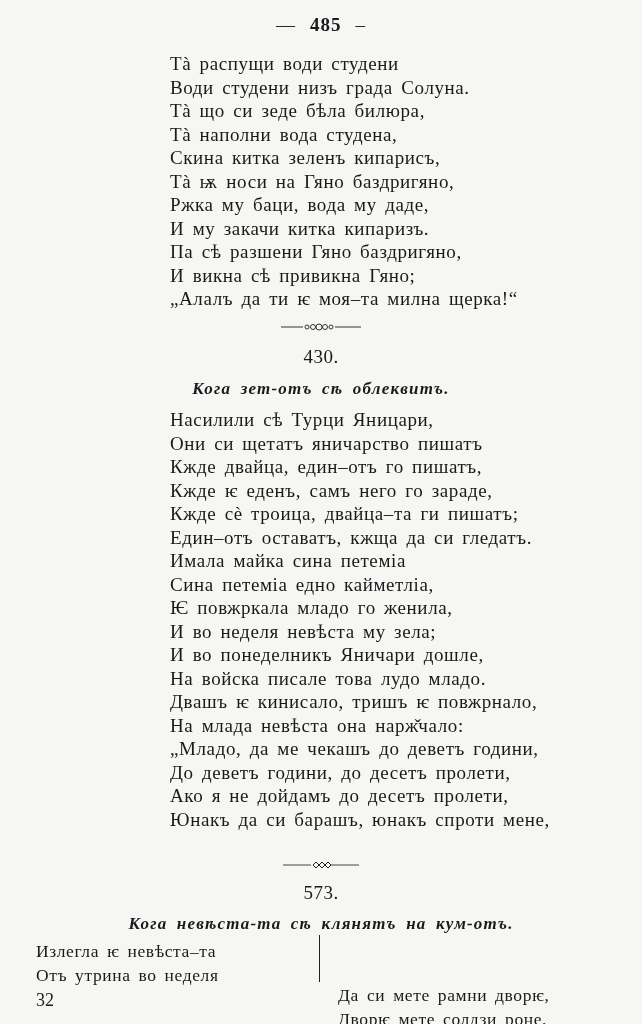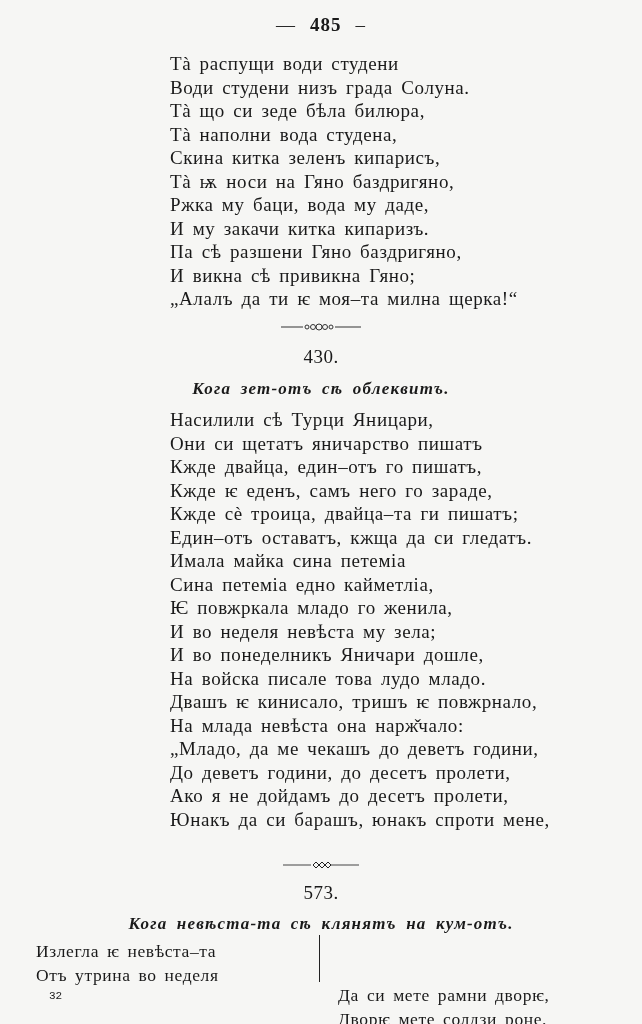--- a/index.html
+++ b/index.html
@@ -45,22 +45,22 @@
       position: absolute;
       font-family: "Liberation Serif", serif;
       font-size: 17.5px; line-height: 23.5px;
       letter-spacing: 0.6px; word-spacing: 3px; white-space: nowrap;
     }
     .col .line { display: block; }
     .divider {
       position: absolute; left: 319px; top: 935px; width: 1px; height: 47px; background: #222;
     }
     .signature {
-      position: absolute; left: 49px; top: 990px;
-      font-family: Liberation Mono, monospace; font-size: 11px;
+      position: absolute; left: 36px; top: 990px;
+      font-family: Liberation Serif, serif; font-size: 18px;
     }
   </style>
 </head>
 <body>
 
 <div class="page">
 
   <div class="pagenum">
     <span class="dash">—</span><span>485</span><span class="dash">–</span>
   </div>

